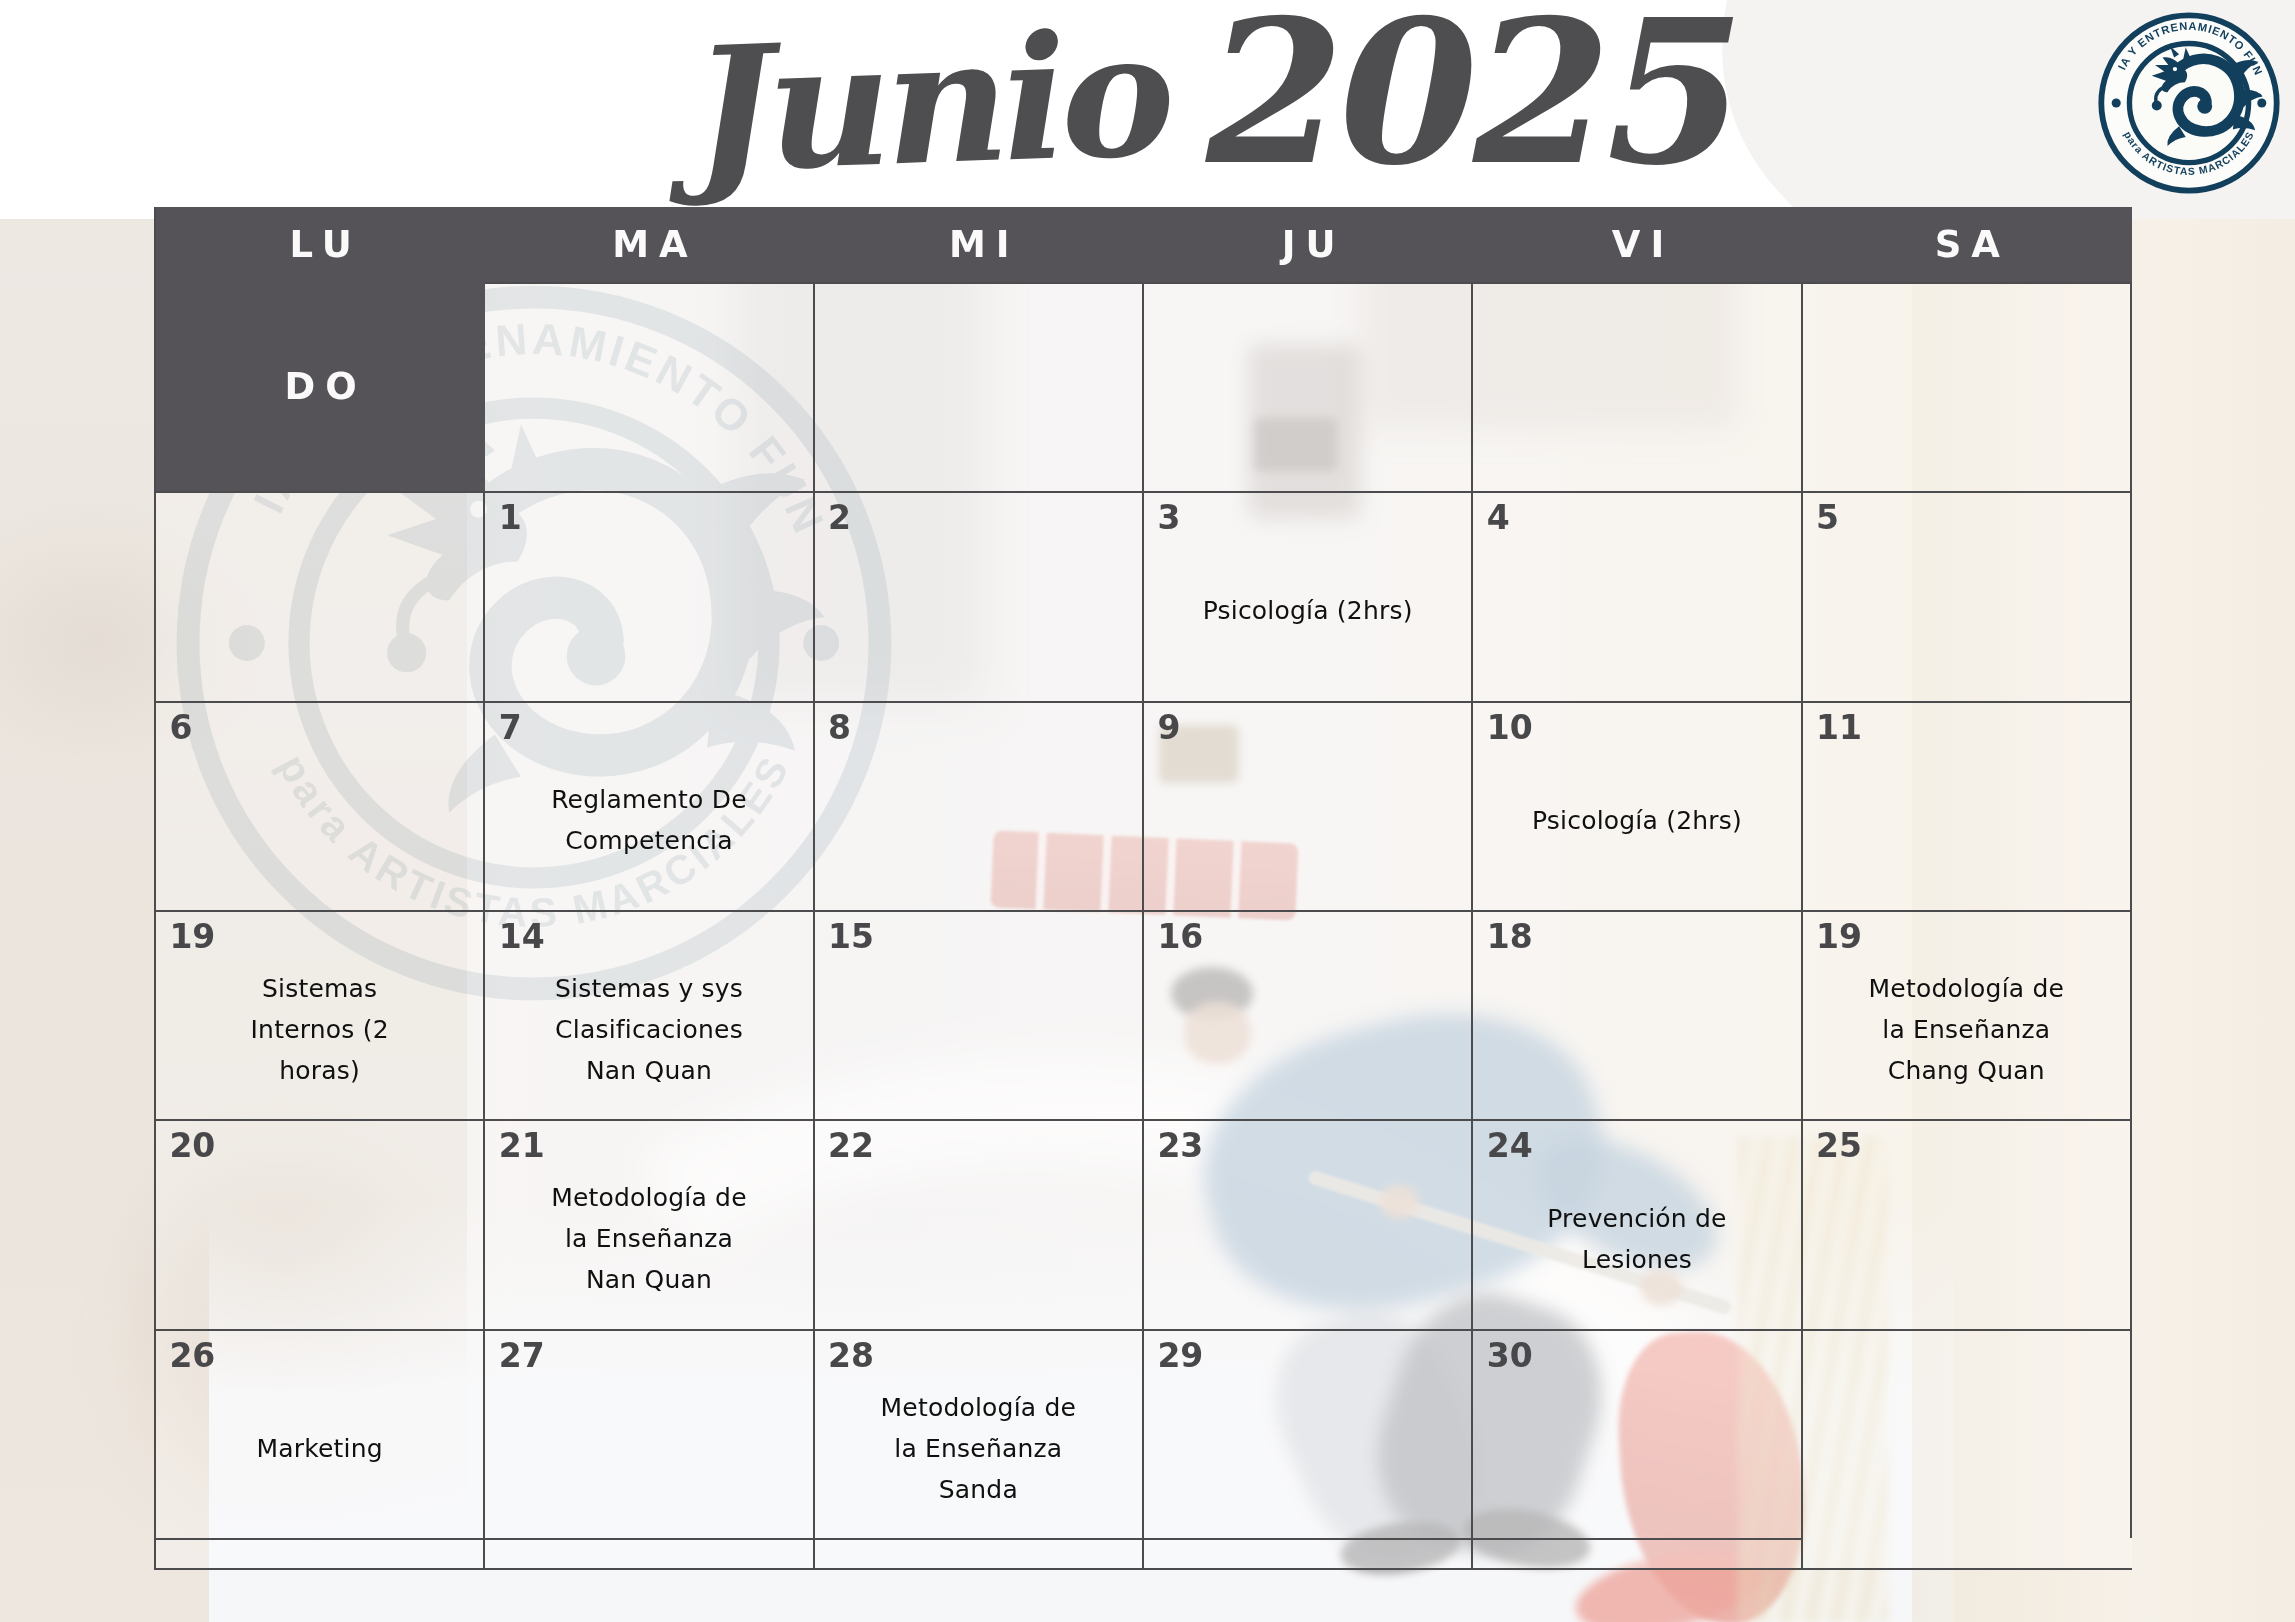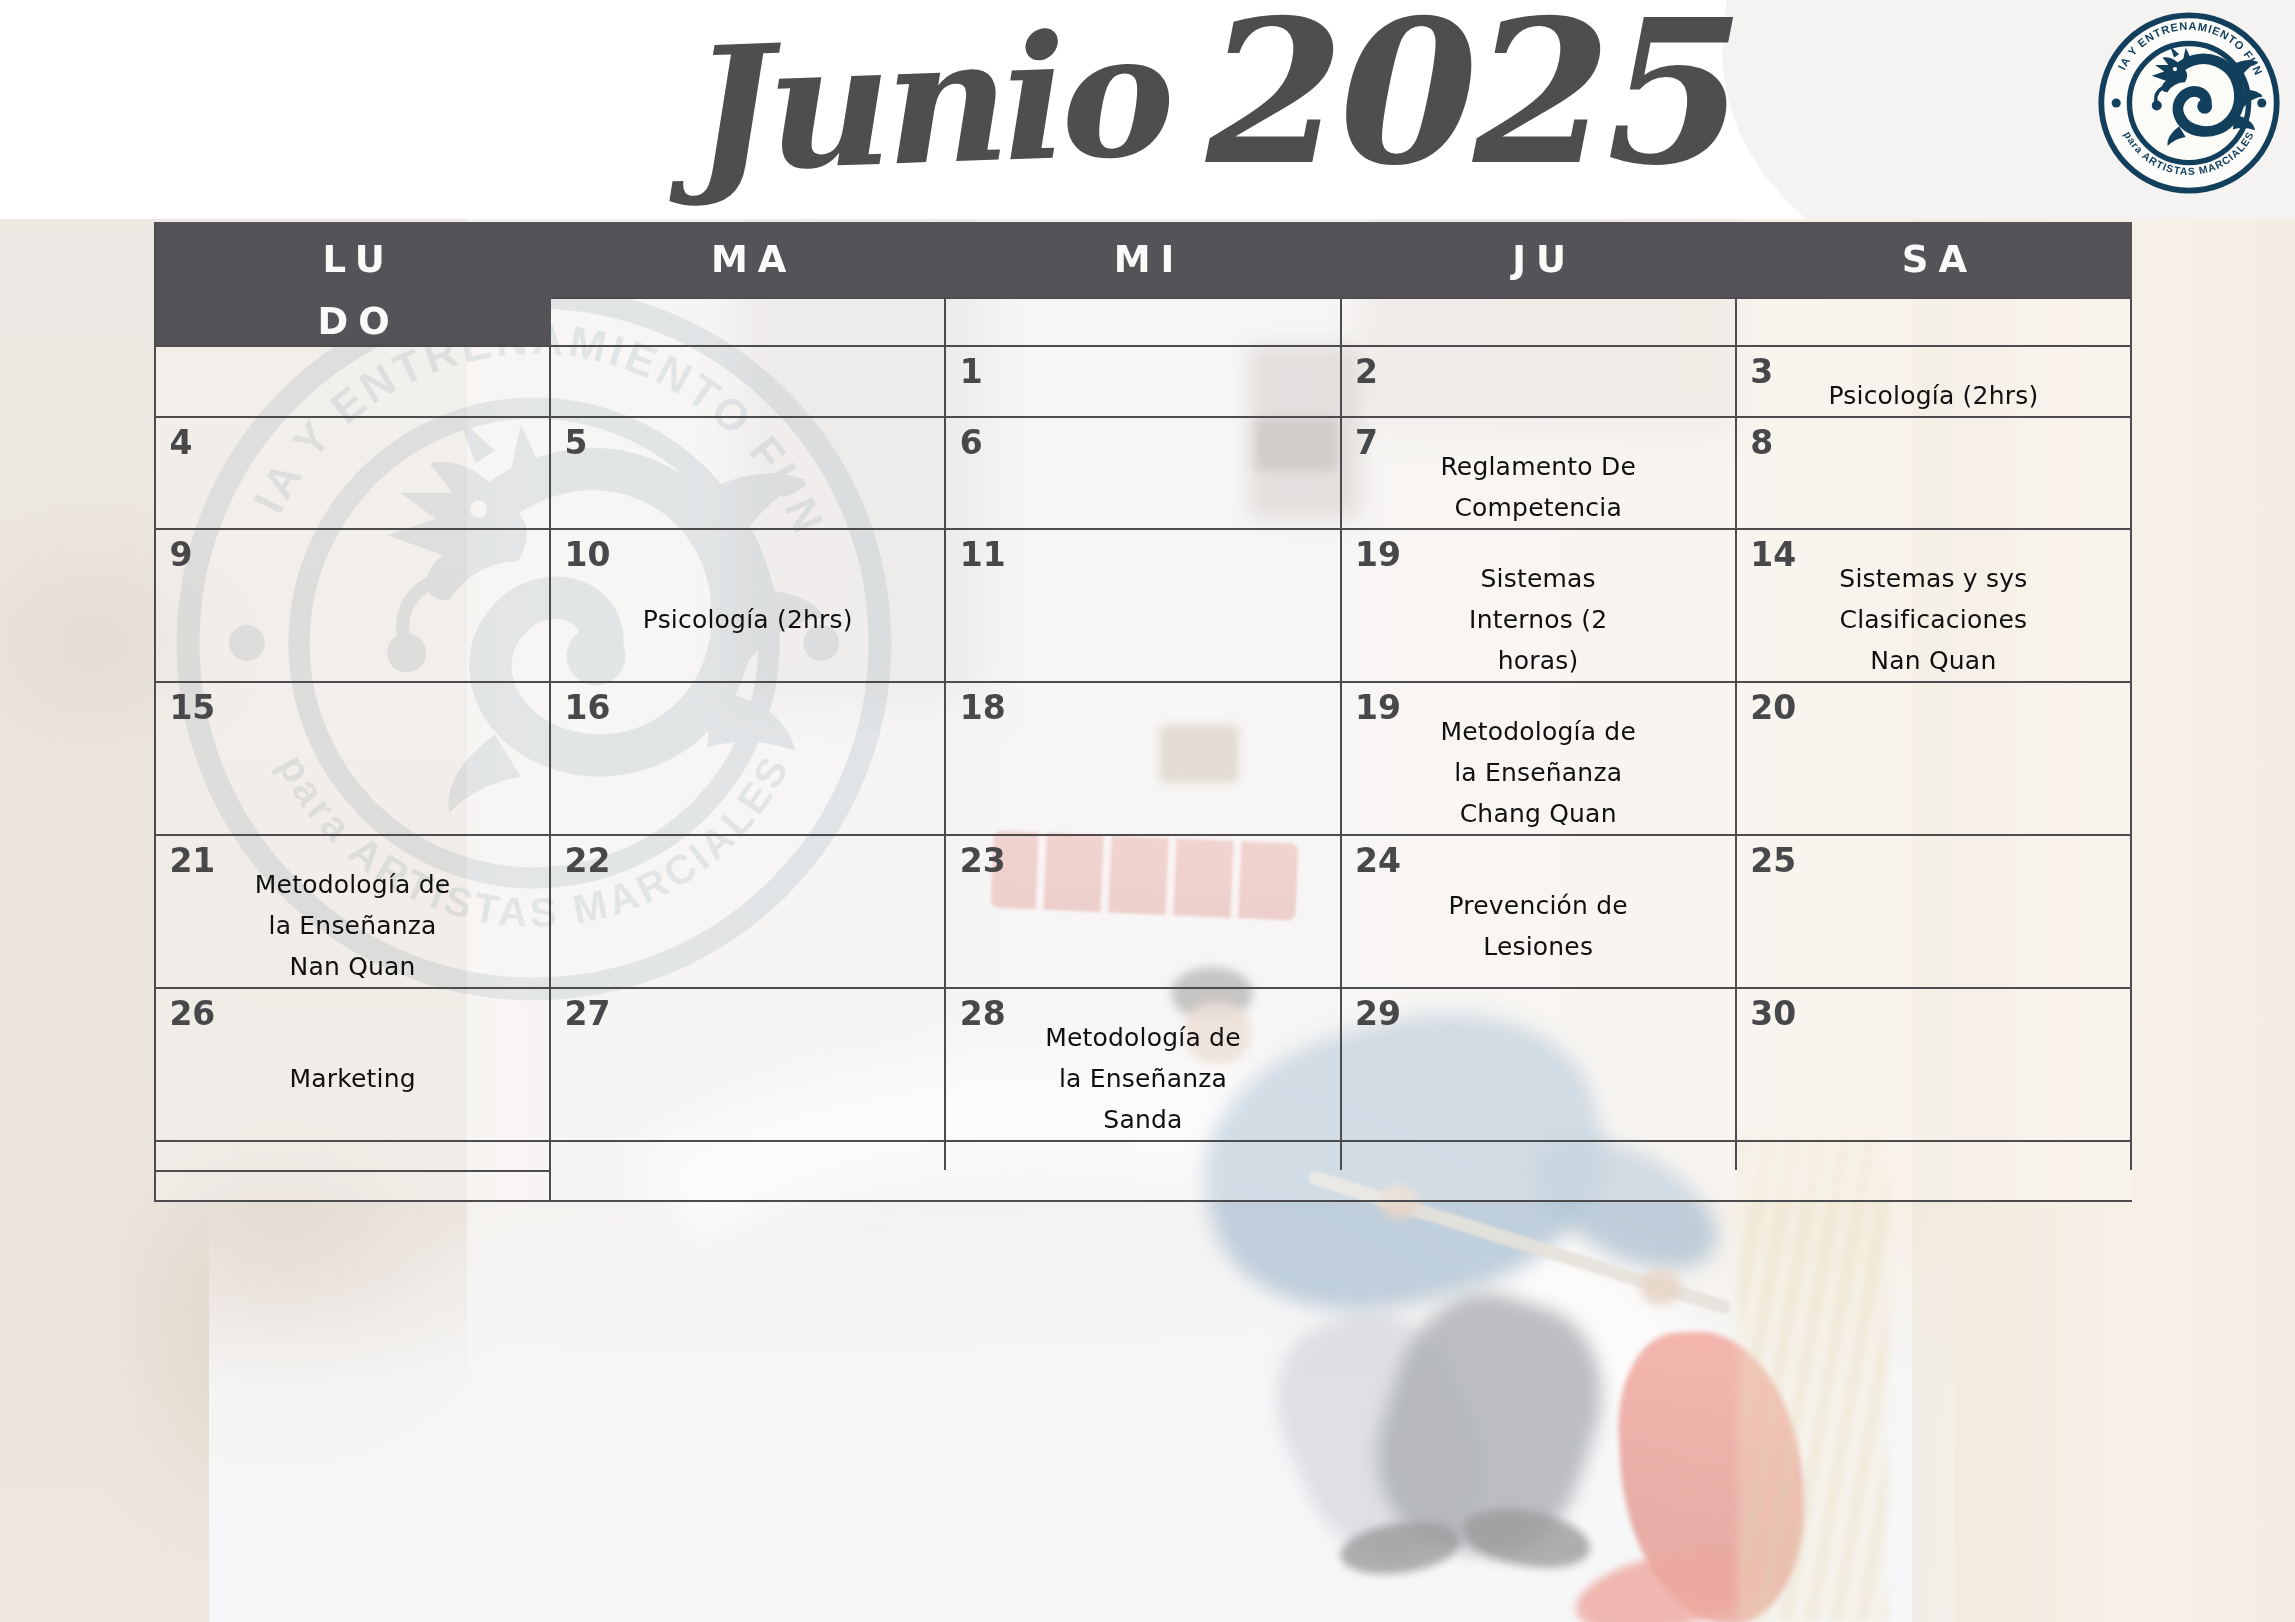--- a/index.html
+++ b/index.html
@@ -76,22 +76,22 @@
     transform:rotate(-12deg);filter:blur(4.2px);}
   .straw{left:1738px;top:918px;width:150px;height:486px;opacity:.8;filter:blur(4.2px);
     background:repeating-linear-gradient(100deg, rgba(205,178,102,.6) 0 11.7px, rgba(224,205,142,.35) 11.7px 25px);}
   .rwall{left:1912px;top:0;width:384px;height:1404px;
     background:linear-gradient(90deg, rgba(213,194,158,.5), rgba(234,223,201,.2) 60%, rgba(213,194,158,.35));}
   .wash{left:0;top:0;width:2295px;height:1404px;background:rgba(253,252,251,.58);}
   .watermark{left:175px;top:65px;width:718px;height:718px;opacity:.12;}
   .watermark svg{width:100%;height:100%;}
   
   .grid{
-    position:absolute;left:154px;top:222px;width:1978px;height:980px;z-index:5;
-    display:grid;grid-template-columns:repeat(5,1fr);grid-template-rows:75px repeat(6,1fr);
+    position:absolute;left:154px;top:207px;width:1978px;height:1363px;z-index:5;
+    display:grid;grid-template-columns:repeat(6,1fr);grid-template-rows:75px repeat(6,1fr);
     border-left:2.5px solid #4c4c4e;border-bottom:2.5px solid #4c4c4e;
     box-sizing:border-box;background:rgba(255,255,255,.28);
   }
   .wd{
     background:#555358;color:#fafafa;display:flex;align-items:center;justify-content:center;
     font-size:37px;font-weight:bold;letter-spacing:10px;text-indent:10px;
   }
   .cell{
     position:relative;border-right:2.5px solid #4c4c4e;border-top:2.5px solid #4c4c4e;
     box-sizing:border-box;display:flex;flex-direction:column;align-items:center;justify-content:center;
@@ -189,20 +189,21 @@
         <use href="#acadLogo"></use>
       </svg>
   </div>
 </div>
 
 <div class="grid" id="calGrid">
     <div class="wd">LU</div>
     <div class="wd">MA</div>
     <div class="wd">MI</div>
     <div class="wd">JU</div>
+    <div class="wd">VI</div>
     <div class="wd">SA</div>
     <div class="wd">DO</div>
     <div class="cell"></div>
     <div class="cell"></div>
     <div class="cell"></div>
     <div class="cell"></div>
     <div class="cell"></div>
     <div class="cell"></div>
     <div class="cell">
       <div class="daynum">1</div>

